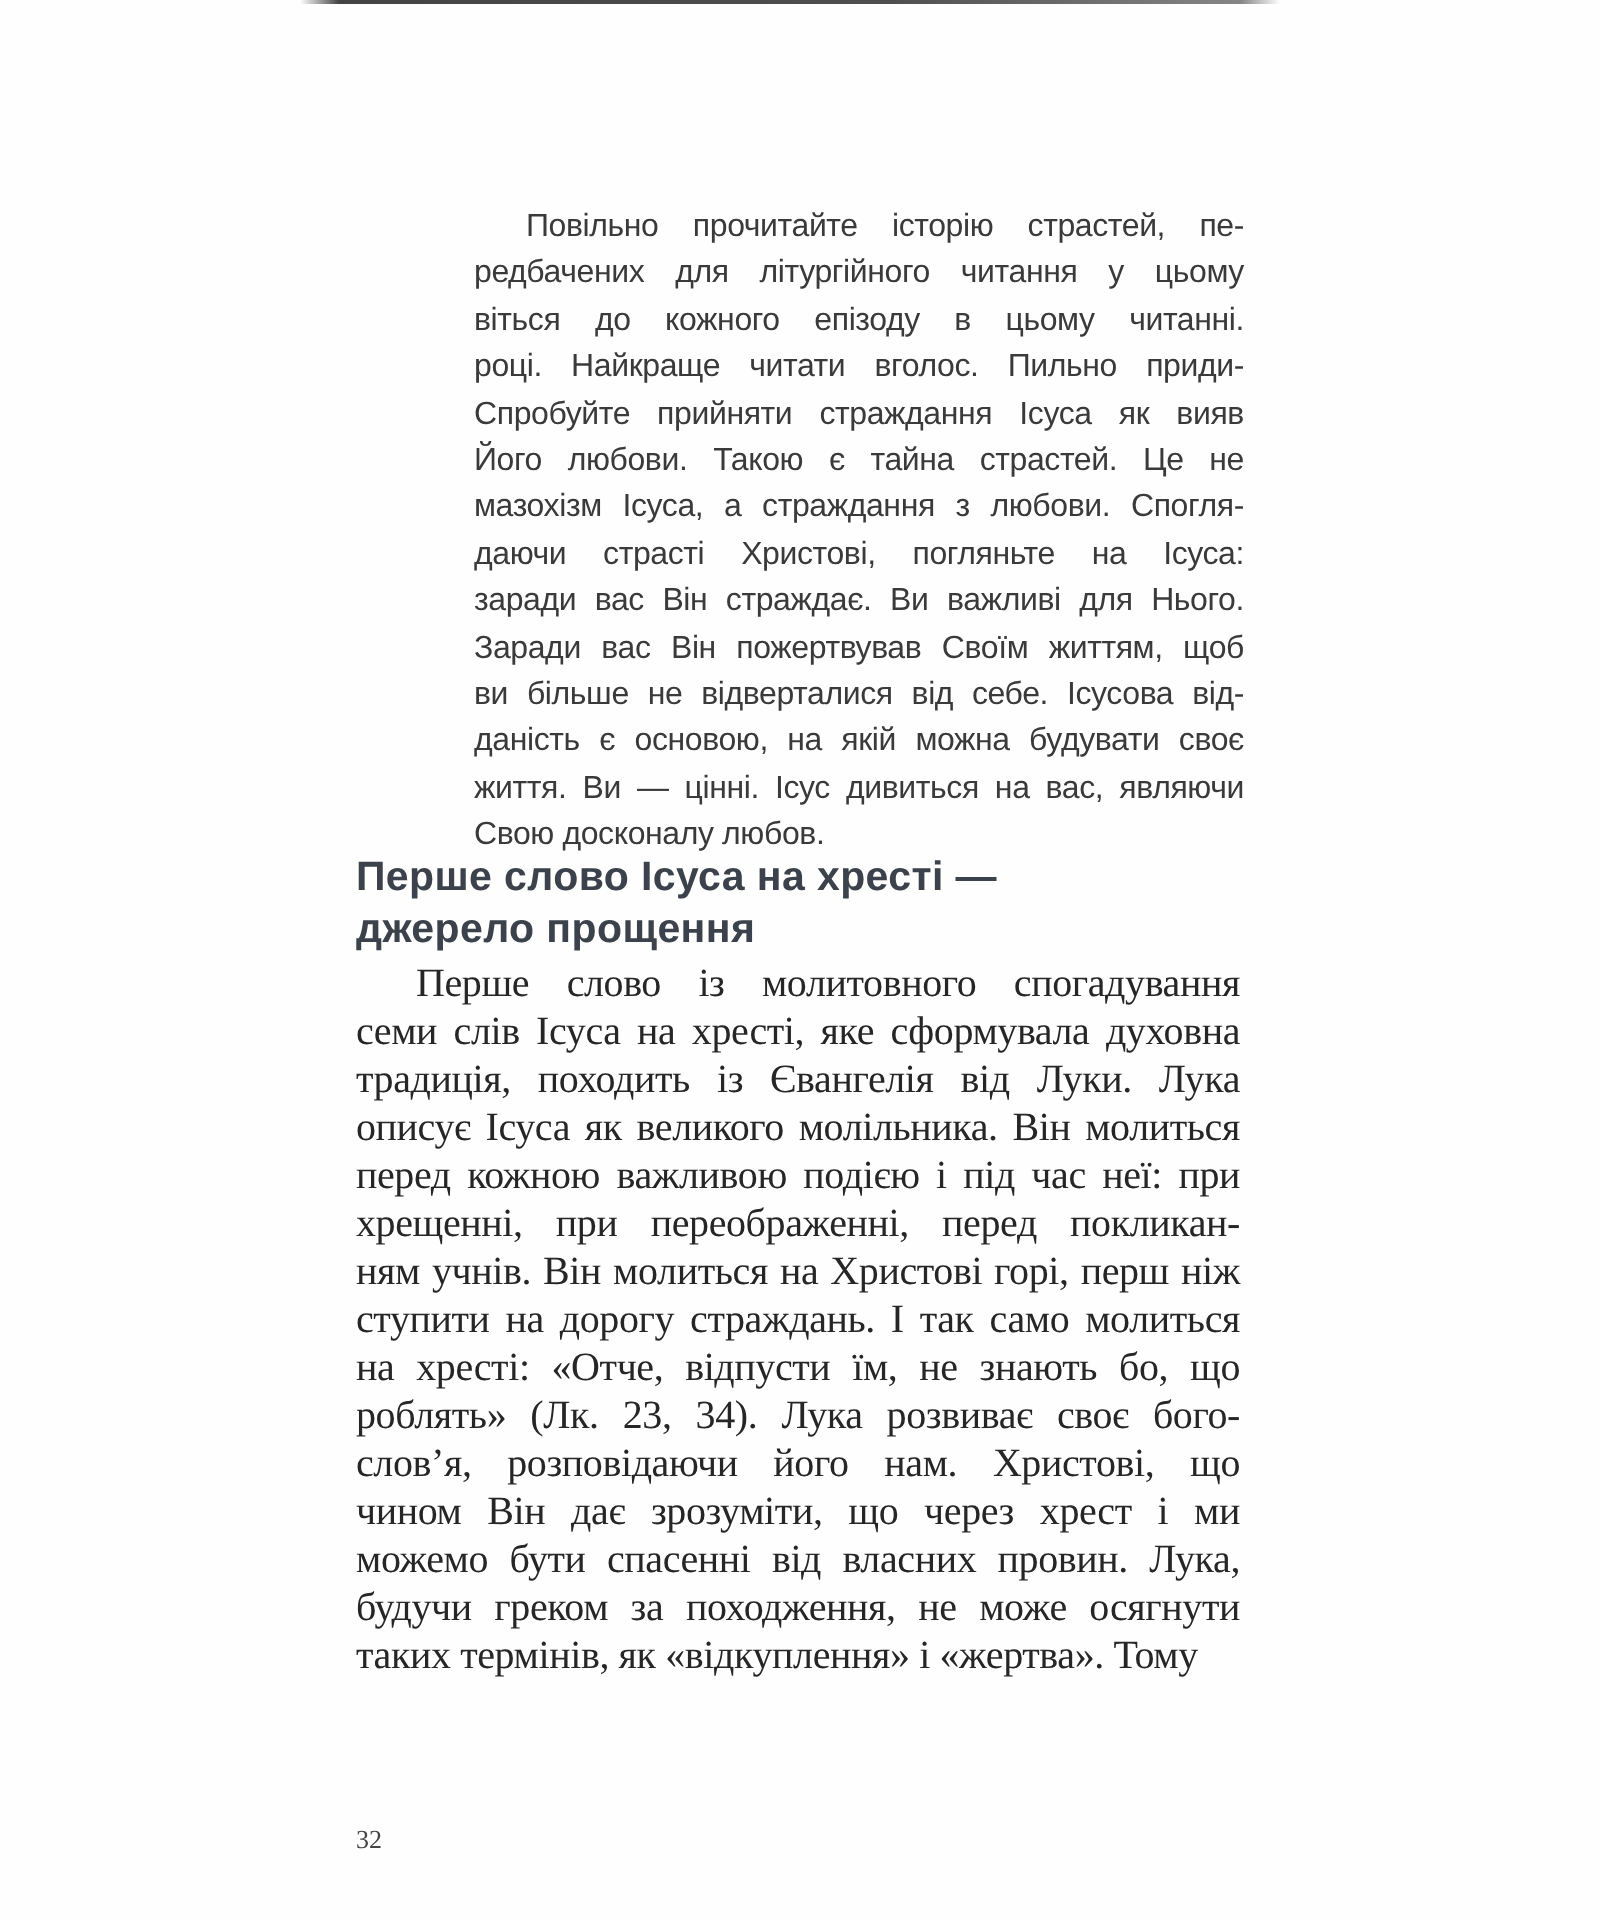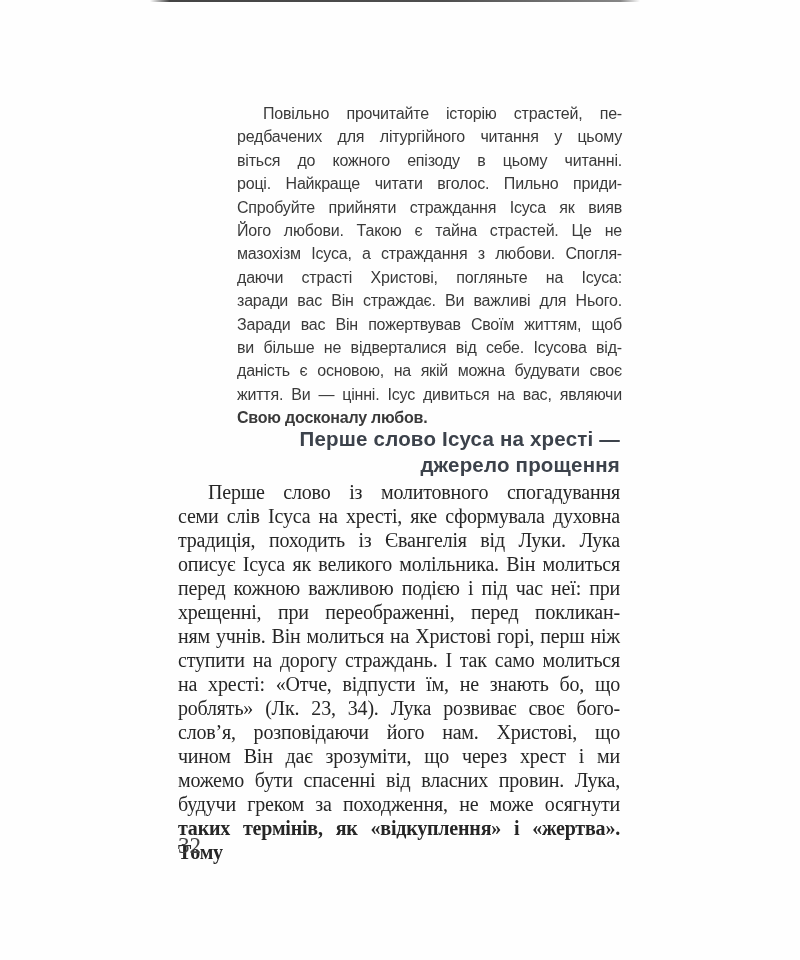--- a/index.html
+++ b/index.html
@@ -52,43 +52,42 @@
     color: #262626;
   }
   .line {
     text-align: justify;
     text-align-last: justify;
     white-space: normal;
     overflow: visible;
   }
   .line.final {
     text-align-last: left;
-    font-weight: bold;
   }
   .intro-block .line:first-child { text-indent: 26px; }
   .serif-block .line:first-child { text-indent: 30px; }
   .section-heading {
     position: absolute;
     left: 178px;
     top: 426px;
     width: 442px;
-    text-align: right;
+    text-align: left;
     font-family: "Liberation Sans", sans-serif;
     font-weight: 700;
     font-size: 20.5px;
     line-height: 26px;
     letter-spacing: 0.2px;
     color: #3c424b;
   }
   .page-number {
     position: absolute;
     left: 178px;
-    top: 833px;
+    top: 912px;
     font-family: "Liberation Serif", serif;
-    font-size: 23px;
+    font-size: 13px;
     color: #444444;
   }
 </style>
 </head>
 <body>
 
 <div class="scan-edge"></div>
 
 <div class="intro-block">
     <div class="line">Повільно прочитайте історію страстей, пе-</div>

